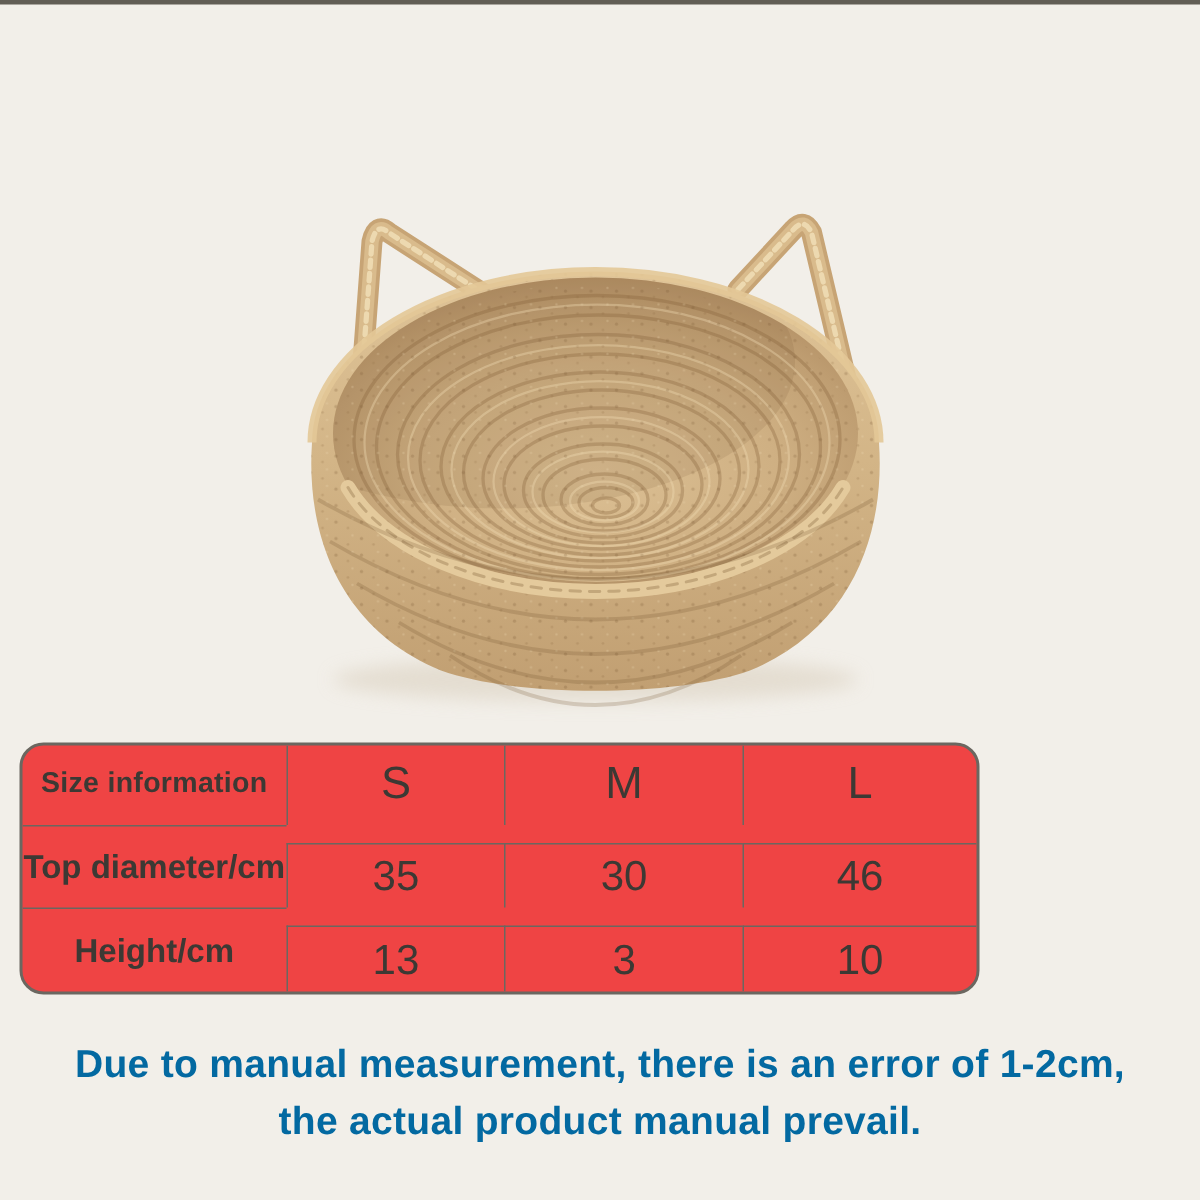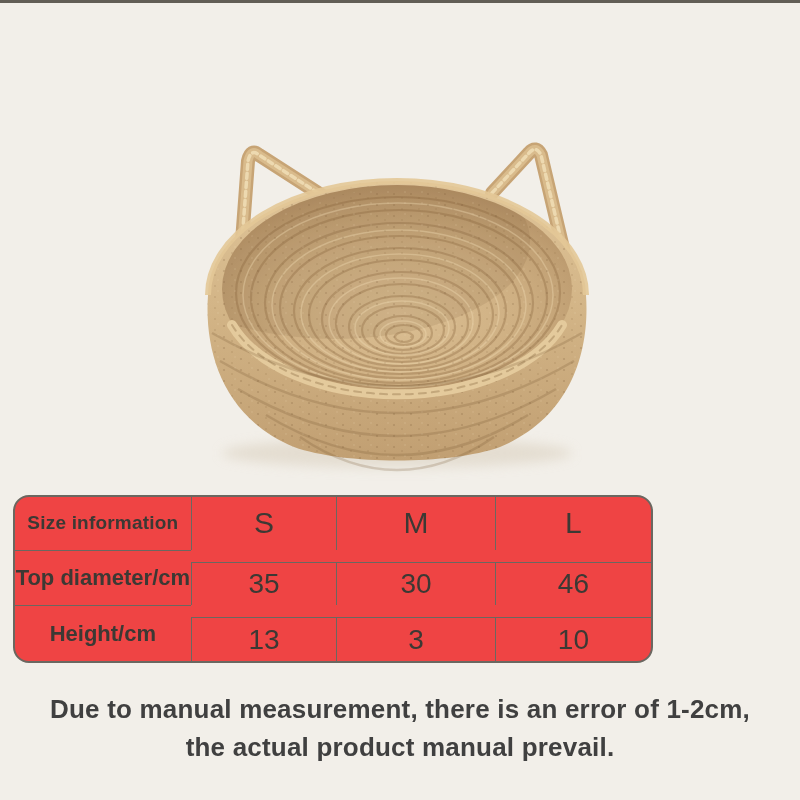--- a/index.html
+++ b/index.html
@@ -48,21 +48,21 @@
   .td-value { font-size: 28px; font-weight: 500; margin-top: 12px; }
 
   
   .disclaimer {
     position: absolute; top: 690px; left: 0;
     width: 800px;
     text-align: center;
     font-size: 26px;
     font-weight: 600;
     line-height: 38px;
-    color: #404040;
+    color: #0369a1;
     letter-spacing: .2px;
   }
 </style>
 </head>
 <body>
 
 <div class="top-bar"></div>
 
 <div class="hero">
   <svg width="800" height="487" viewBox="0 0 800 487" aria-hidden="true">

